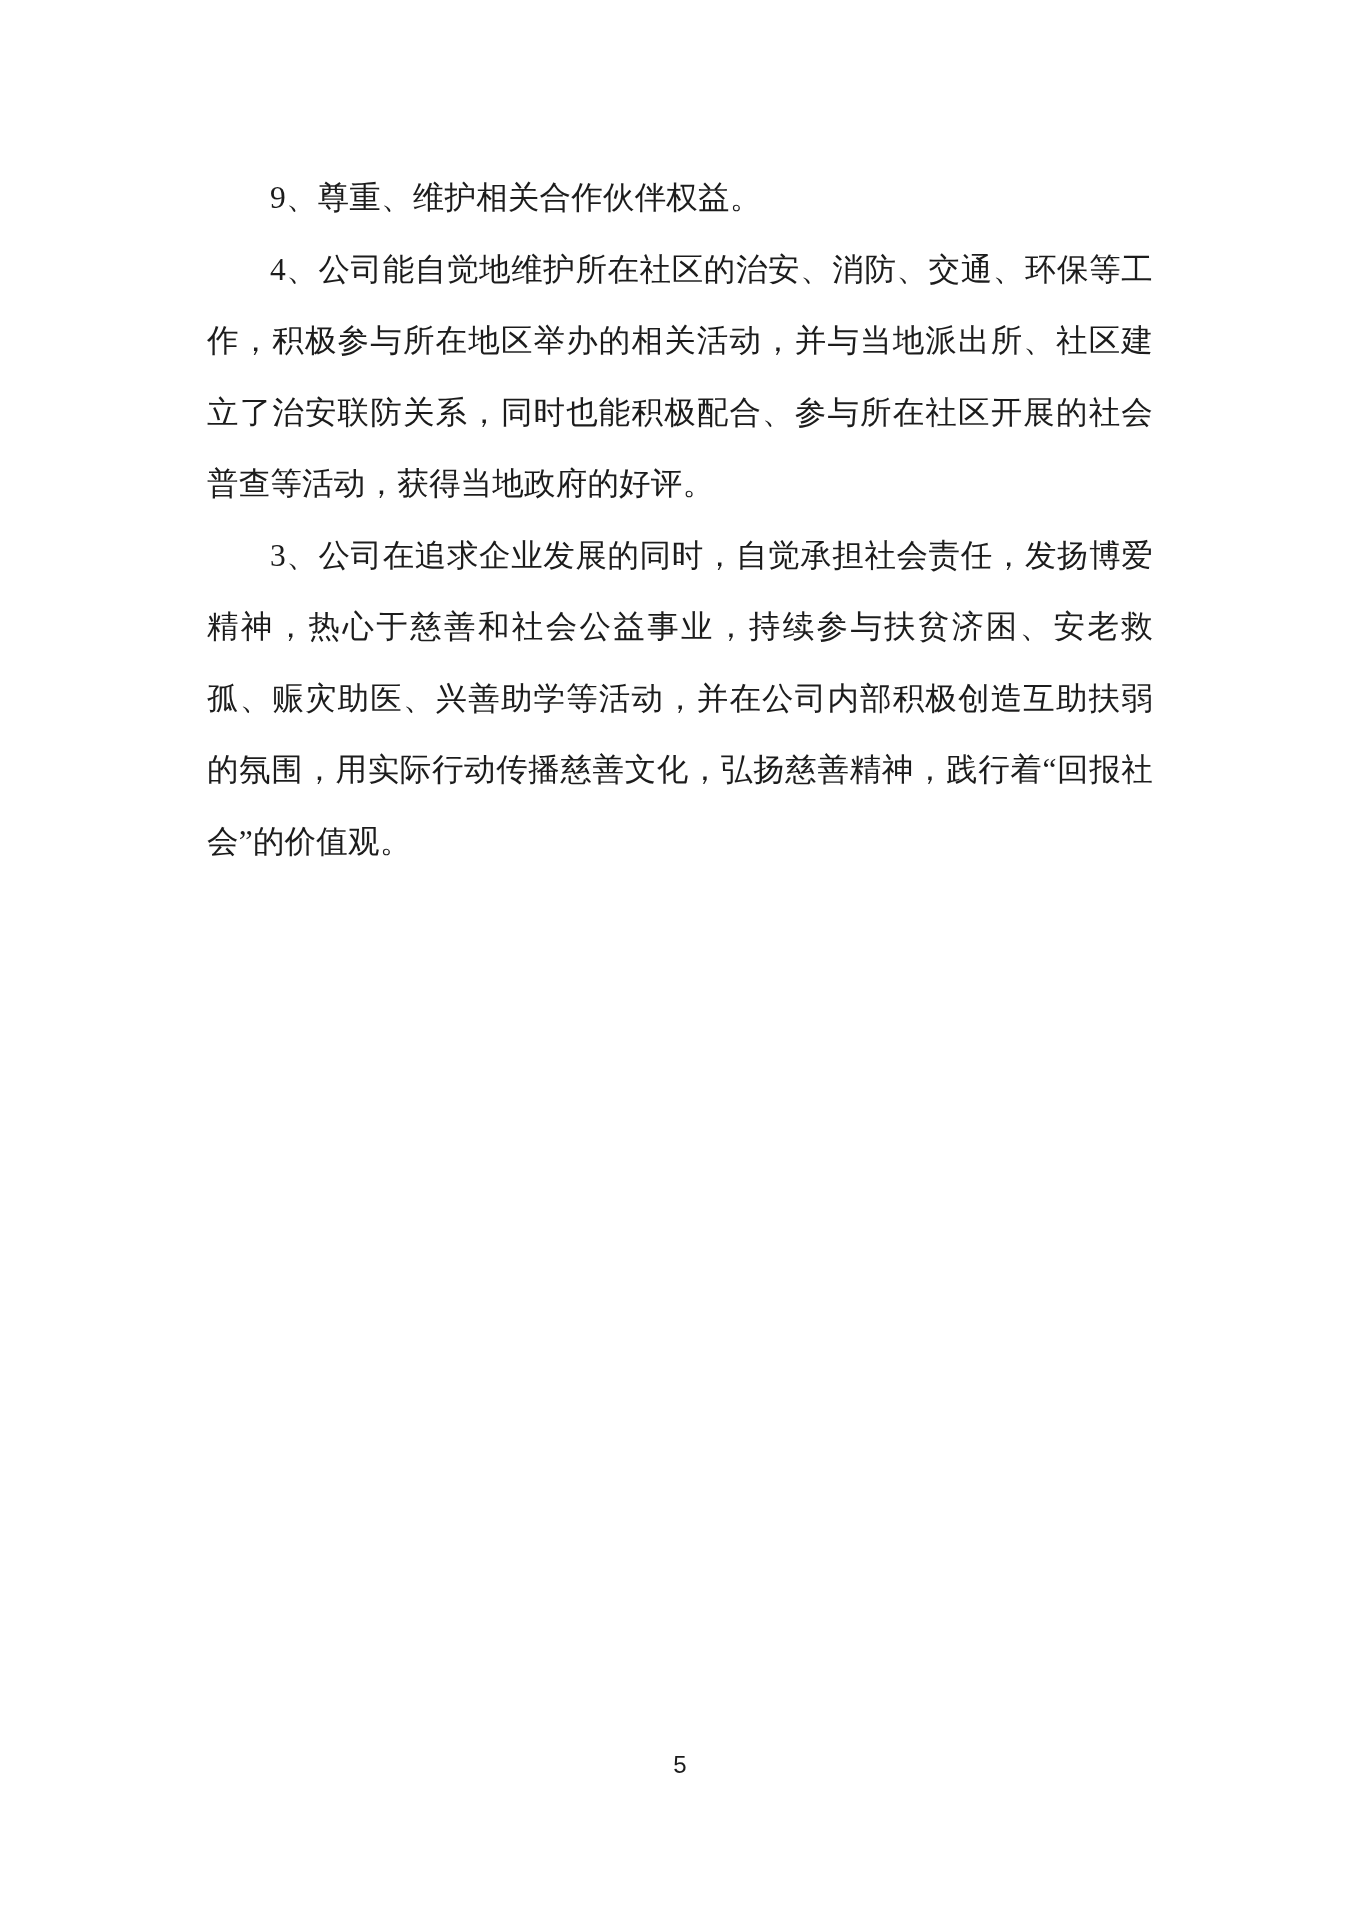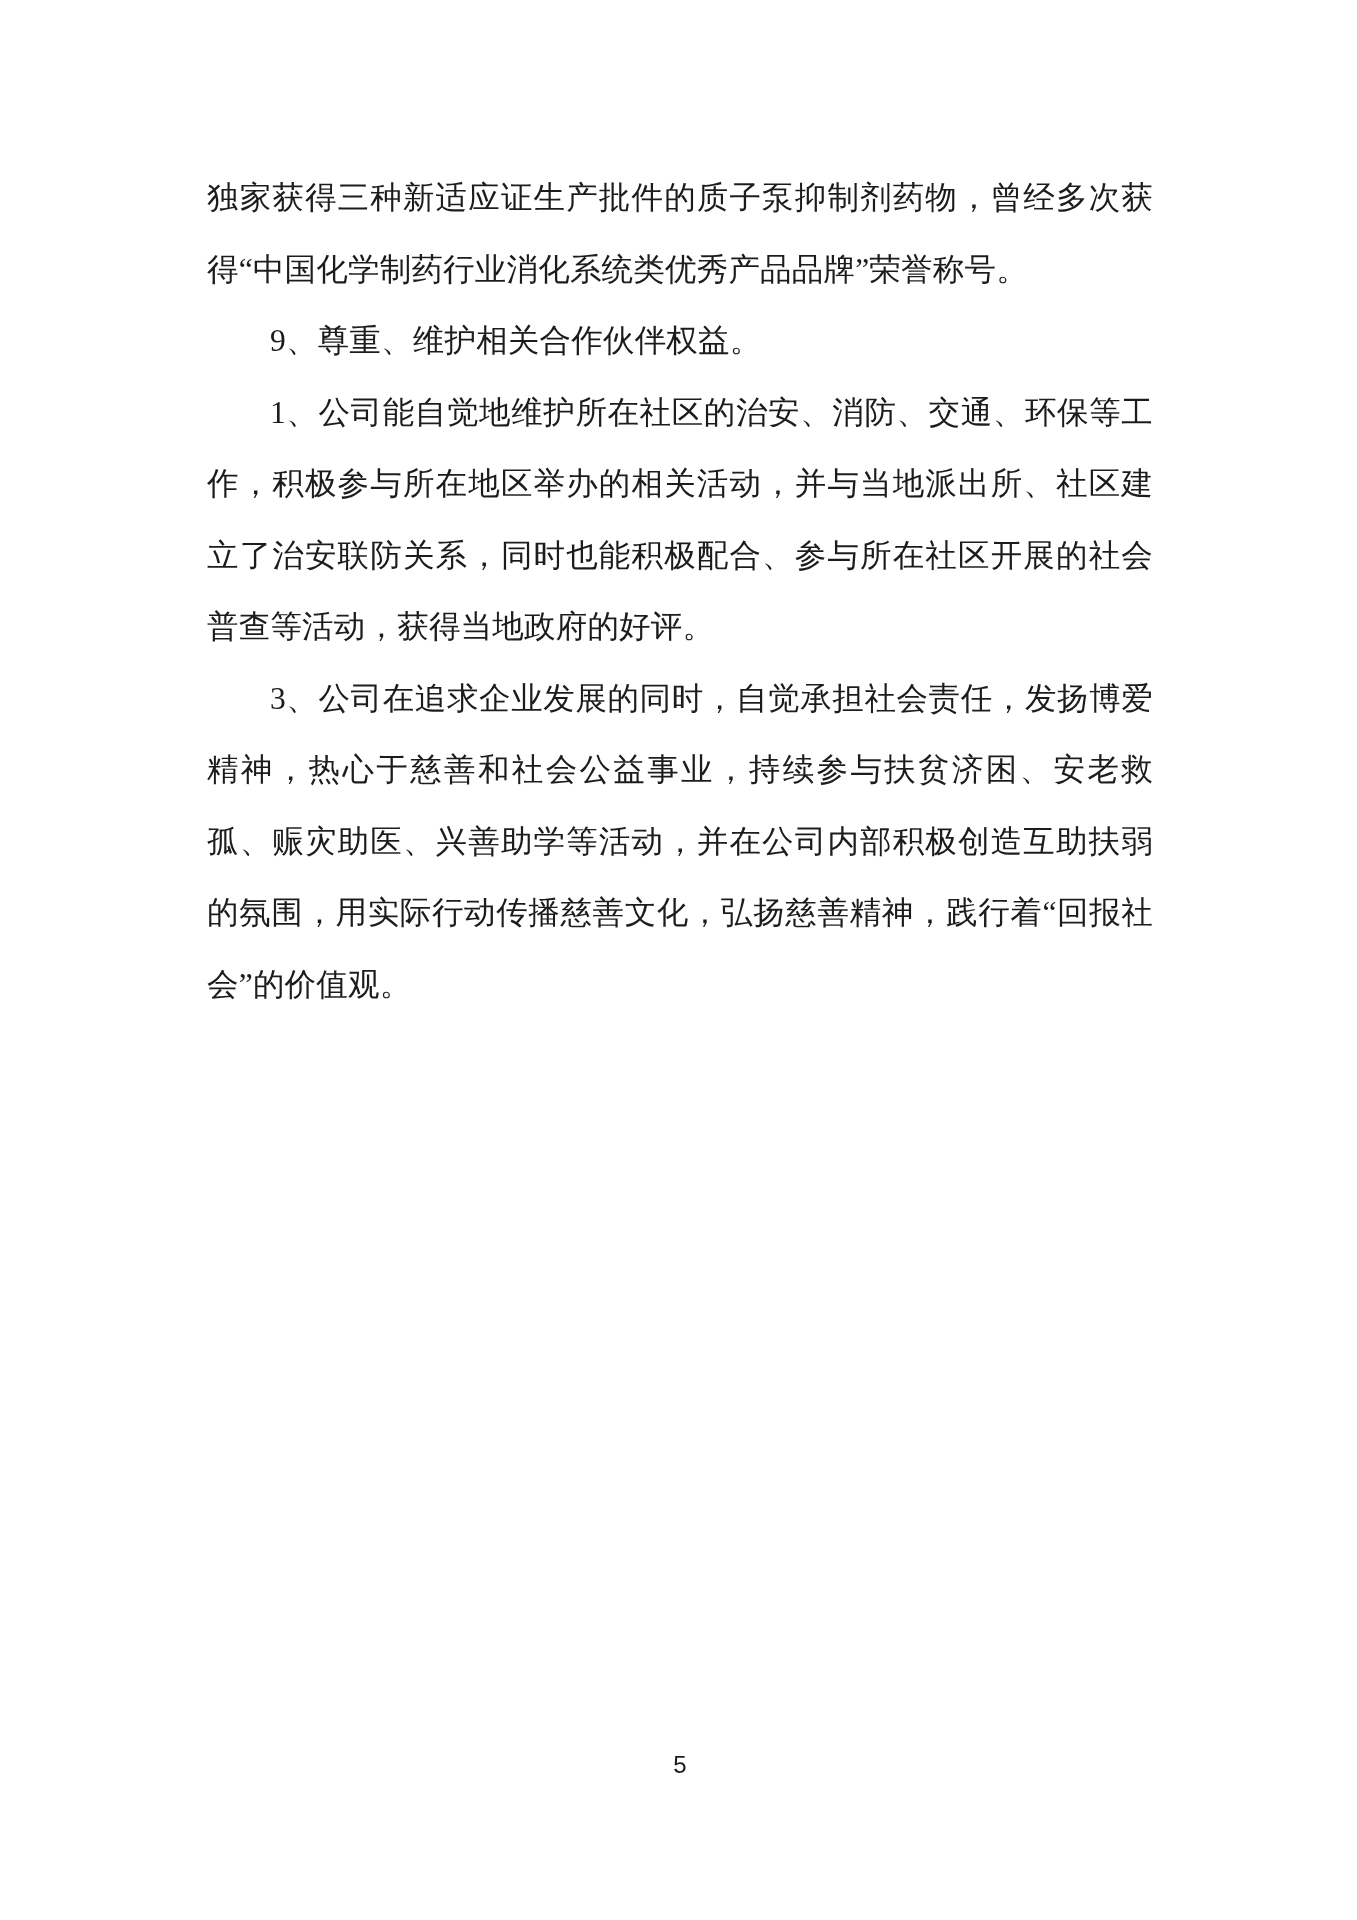--- a/index.html
+++ b/index.html
@@ -45,26 +45,25 @@
     color: #1c1c1c;
     font-family: "Liberation Sans", "DejaVu Sans", sans-serif;
   }
 </style>
 </head>
 <body>
 
 <div class="page">
 
   <div class="content">
-    <p>独家获得三种新适应证生产批件的质子泵抑制剂药物，曾经多次获得“中国化学制药行业消化系统类优秀产品品牌”荣誉称号。</p>
 
     <p class="indent">9、尊重、维护相关合作伙伴权益。</p>
 
 
-    <p class="indent">1、公司能自觉地维护所在社区的治安、消防、交通、环保等工作，积极参与所在地区举办的相关活动，并与当地派出所、社区建立了治安联防关系，同时也能积极配合、参与所在社区开展的社会普查等活动，获得当地政府的好评。</p>
+    <p class="indent">4、公司能自觉地维护所在社区的治安、消防、交通、环保等工作，积极参与所在地区举办的相关活动，并与当地派出所、社区建立了治安联防关系，同时也能积极配合、参与所在社区开展的社会普查等活动，获得当地政府的好评。</p>
 
     <p class="indent">3、公司在追求企业发展的同时，自觉承担社会责任，发扬博爱精神，热心于慈善和社会公益事业，持续参与扶贫济困、安老救孤、赈灾助医、兴善助学等活动，并在公司内部积极创造互助扶弱的氛围，用实际行动传播慈善文化，弘扬慈善精神，践行着“回报社会”的价值观。</p>
 
   </div>
 
   <div class="page-footer">5</div>
 
 </div>
 
 </body></html>

